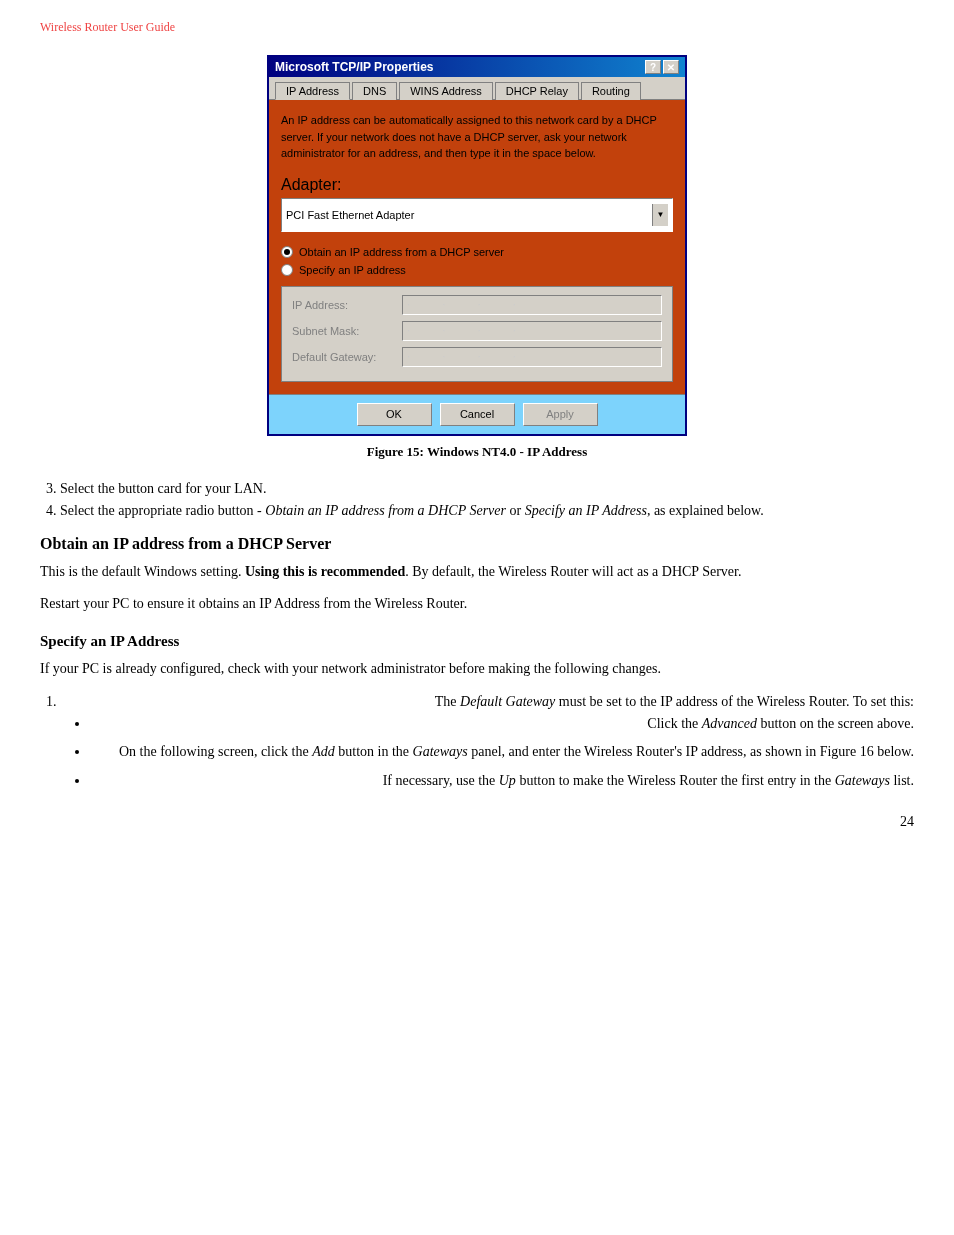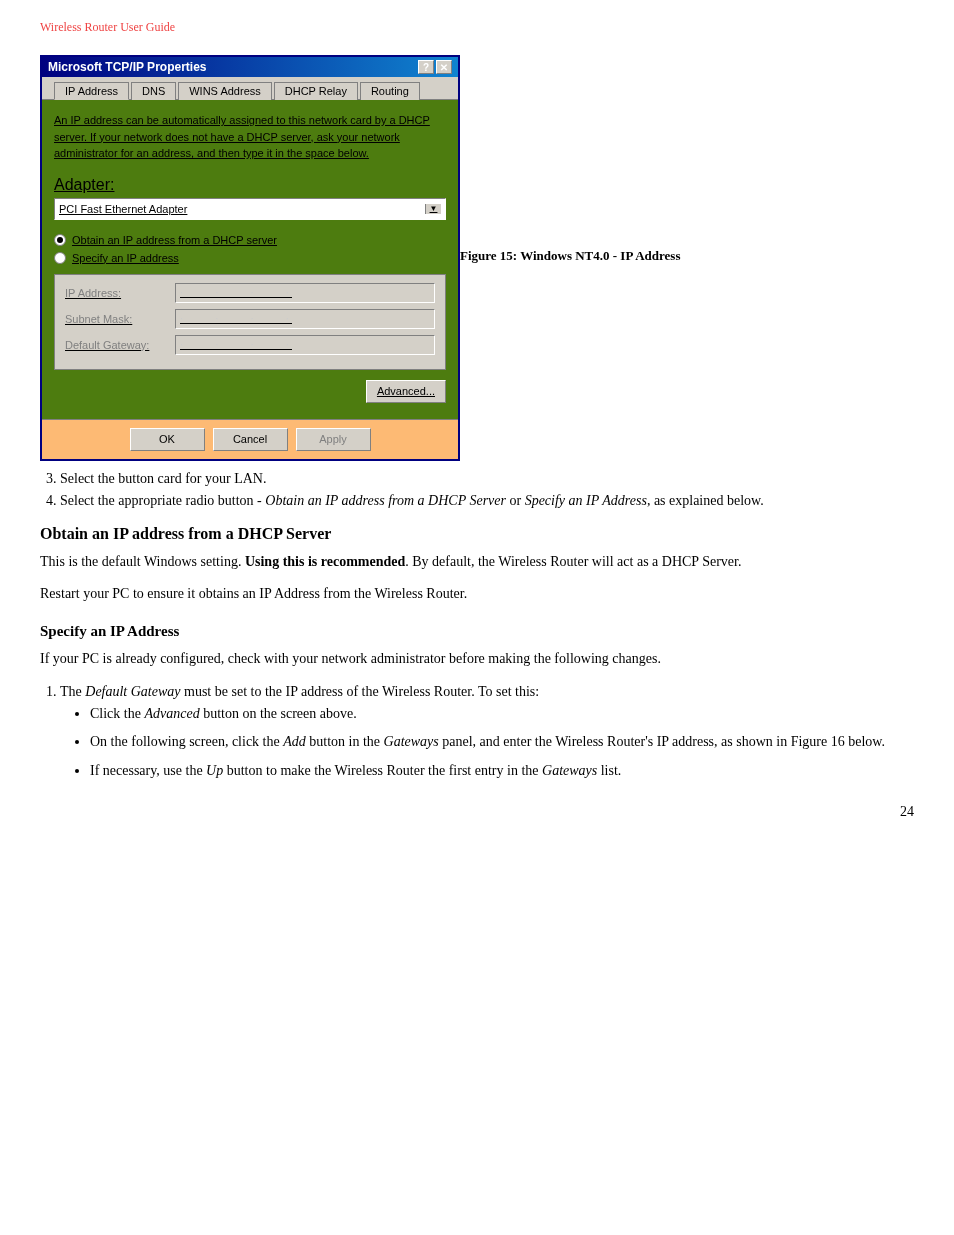--- a/index.html
+++ b/index.html
@@ -14,21 +14,21 @@
     }
 
     .page-header {
       font-size: 12px;
       color: #ef4444;
       margin-bottom: 20px;
     }
 
     .dialog-wrapper {
       display: flex;
-      flex-direction: row;
+      flex-direction: column;
       align-items: center;
       margin-bottom: 10px;
     }
 
     .dialog {
       width: 420px;
       border: 2px solid #000080;
       background: #d4d0c8;
       font-family: Arial, sans-serif;
       font-size: 12px;
@@ -59,21 +59,21 @@
       font-size: 10px;
       display: flex;
       align-items: center;
       justify-content: center;
       cursor: pointer;
       font-family: Arial, sans-serif;
     }
 
     .dialog-tabs {
       display: flex;
-      padding: 4px 6px 0 12px;
+      padding: 4px 6px 0 6px;
       background: #d4d0c8;
       border-bottom: 1px solid #808080;
     }
 
     .tab {
       padding: 2px 10px;
       border: 1px solid #808080;
       border-bottom: none;
       background: #d4d0c8;
       font-size: 11px;
@@ -85,38 +85,37 @@
 
     .tab.active {
       background: #d4d0c8;
       border-bottom: 1px solid #d4d0c8;
       font-weight: normal;
       z-index: 1;
     }
 
     .dialog-body {
       padding: 12px;
-      background: #4d7c0f;
-      text-decoration: underline;
+      background: #c2410c;
     }
 
     .description-text {
       font-size: 11px;
       margin-bottom: 14px;
       line-height: 1.5;
     }
 
     .label-row {
       font-size: 16px;
       margin-bottom: 4px;
     }
 
     .adapter-select {
       width: 100%;
-      height: 22px;
+      height: 34px;
       background: #fff;
       border: 1px solid;
       border-color: #808080 #fff #fff #808080;
       font-size: 11px;
       padding: 5px 4px;
       display: flex;
       align-items: center;
       justify-content: space-between;
       margin-bottom: 14px;
     }
@@ -226,21 +225,21 @@
     .win-button.advanced-btn {
       min-width: 72px;
     }
 
     .dialog-footer {
       display: flex;
       justify-content: center;
       gap: 8px;
       padding: 8px;
       border-top: 1px solid #808080;
-      background: #fdba74;
+      background: #7dd3fc;
     }
 
     .figure-caption {
       text-align: left;
       font-size: 13px;
       font-weight: bold;
       margin-top: 8px;
       margin-bottom: 11px;
     }
 
@@ -275,20 +274,21 @@
 
     .numbered-list {
       margin-left: 20px;
       margin-bottom: 10px;
     }
 
     .numbered-list li {
       font-size: 14px;
       margin-bottom: 6px;
       line-height: 1.6;
+      text-align: right;
     }
 
     .bullet-list {
       margin-left: 30px;
       list-style-type: disc;
       margin-bottom: 10px;
     }
 
     .bullet-list li {
       font-size: 14px;
@@ -379,23 +379,20 @@
           </div>
         </div>
         <div class="field-row">
           <span class="field-label">Default Gateway:</span>
           <div class="field-input">
             <span class="dots">·&nbsp;&nbsp;&nbsp;&nbsp;&nbsp;·&nbsp;&nbsp;&nbsp;&nbsp;&nbsp;·&nbsp;&nbsp;&nbsp;&nbsp;&nbsp;·</span>
           </div>
         </div>
       </div>
 
-      <div class="advanced-row">
-        <button class="win-button advanced-btn">Advanced...</button>
-      </div>
     </div>
 
     <div class="dialog-footer">
       <button class="win-button">OK</button>
       <button class="win-button">Cancel</button>
       <button class="win-button disabled">Apply</button>
     </div>
   </div>
 
   <div class="figure-caption">Figure 15: Windows NT4.0 - IP Address</div>

